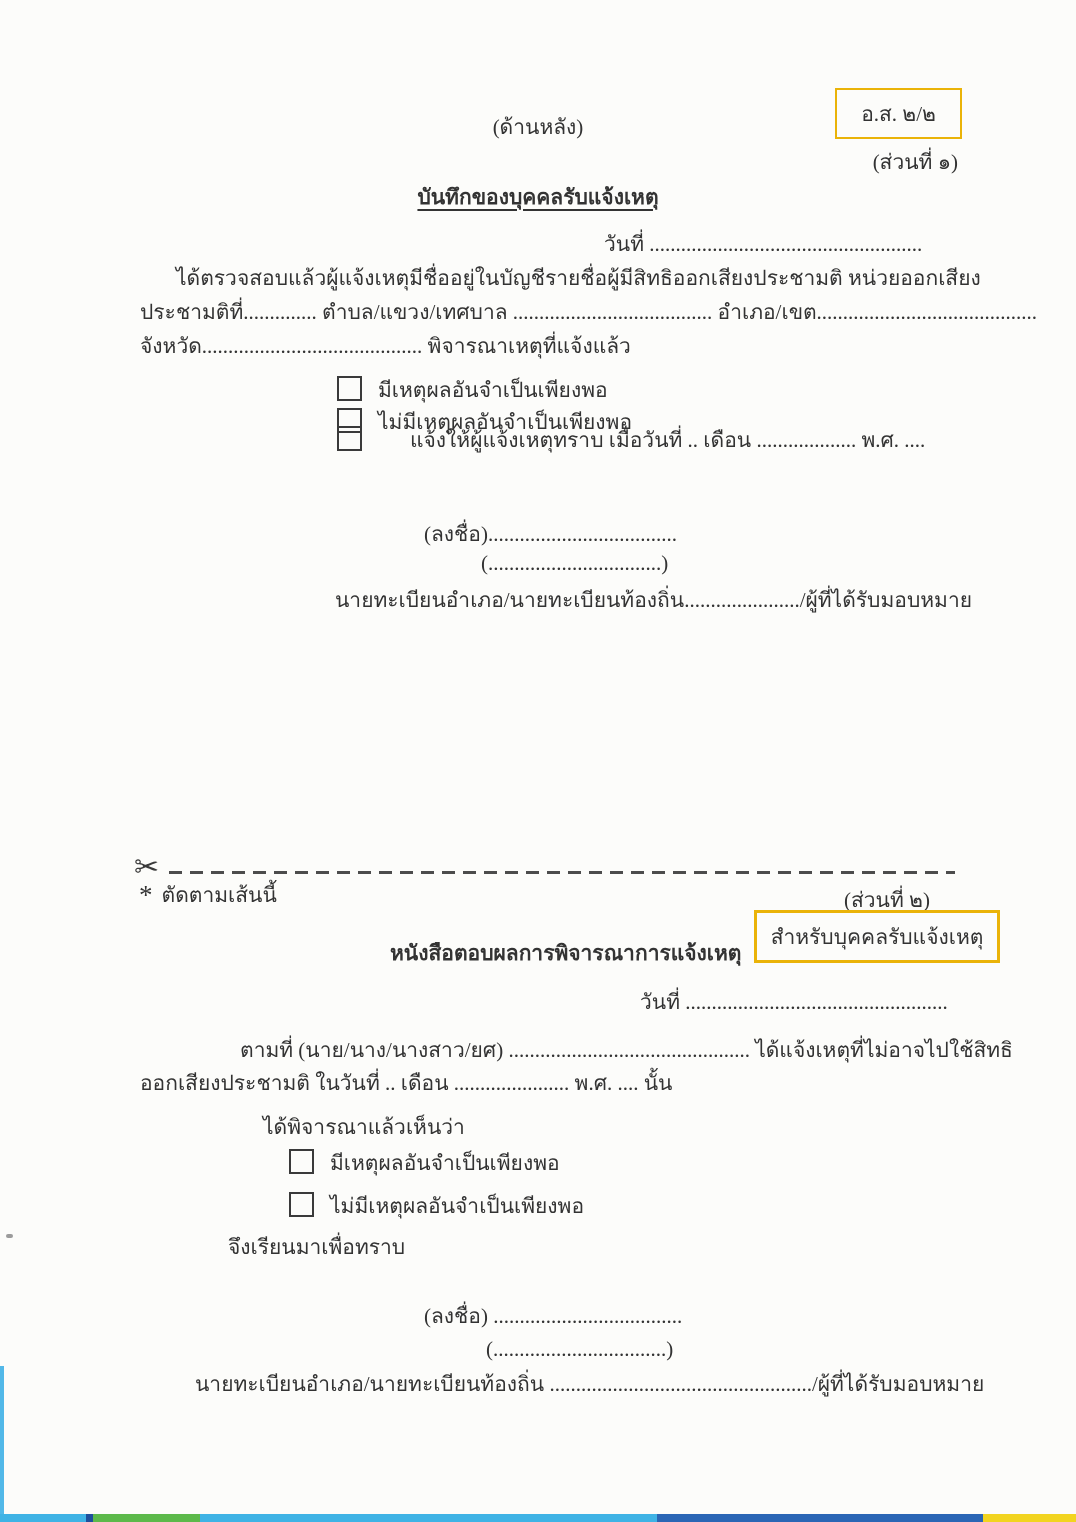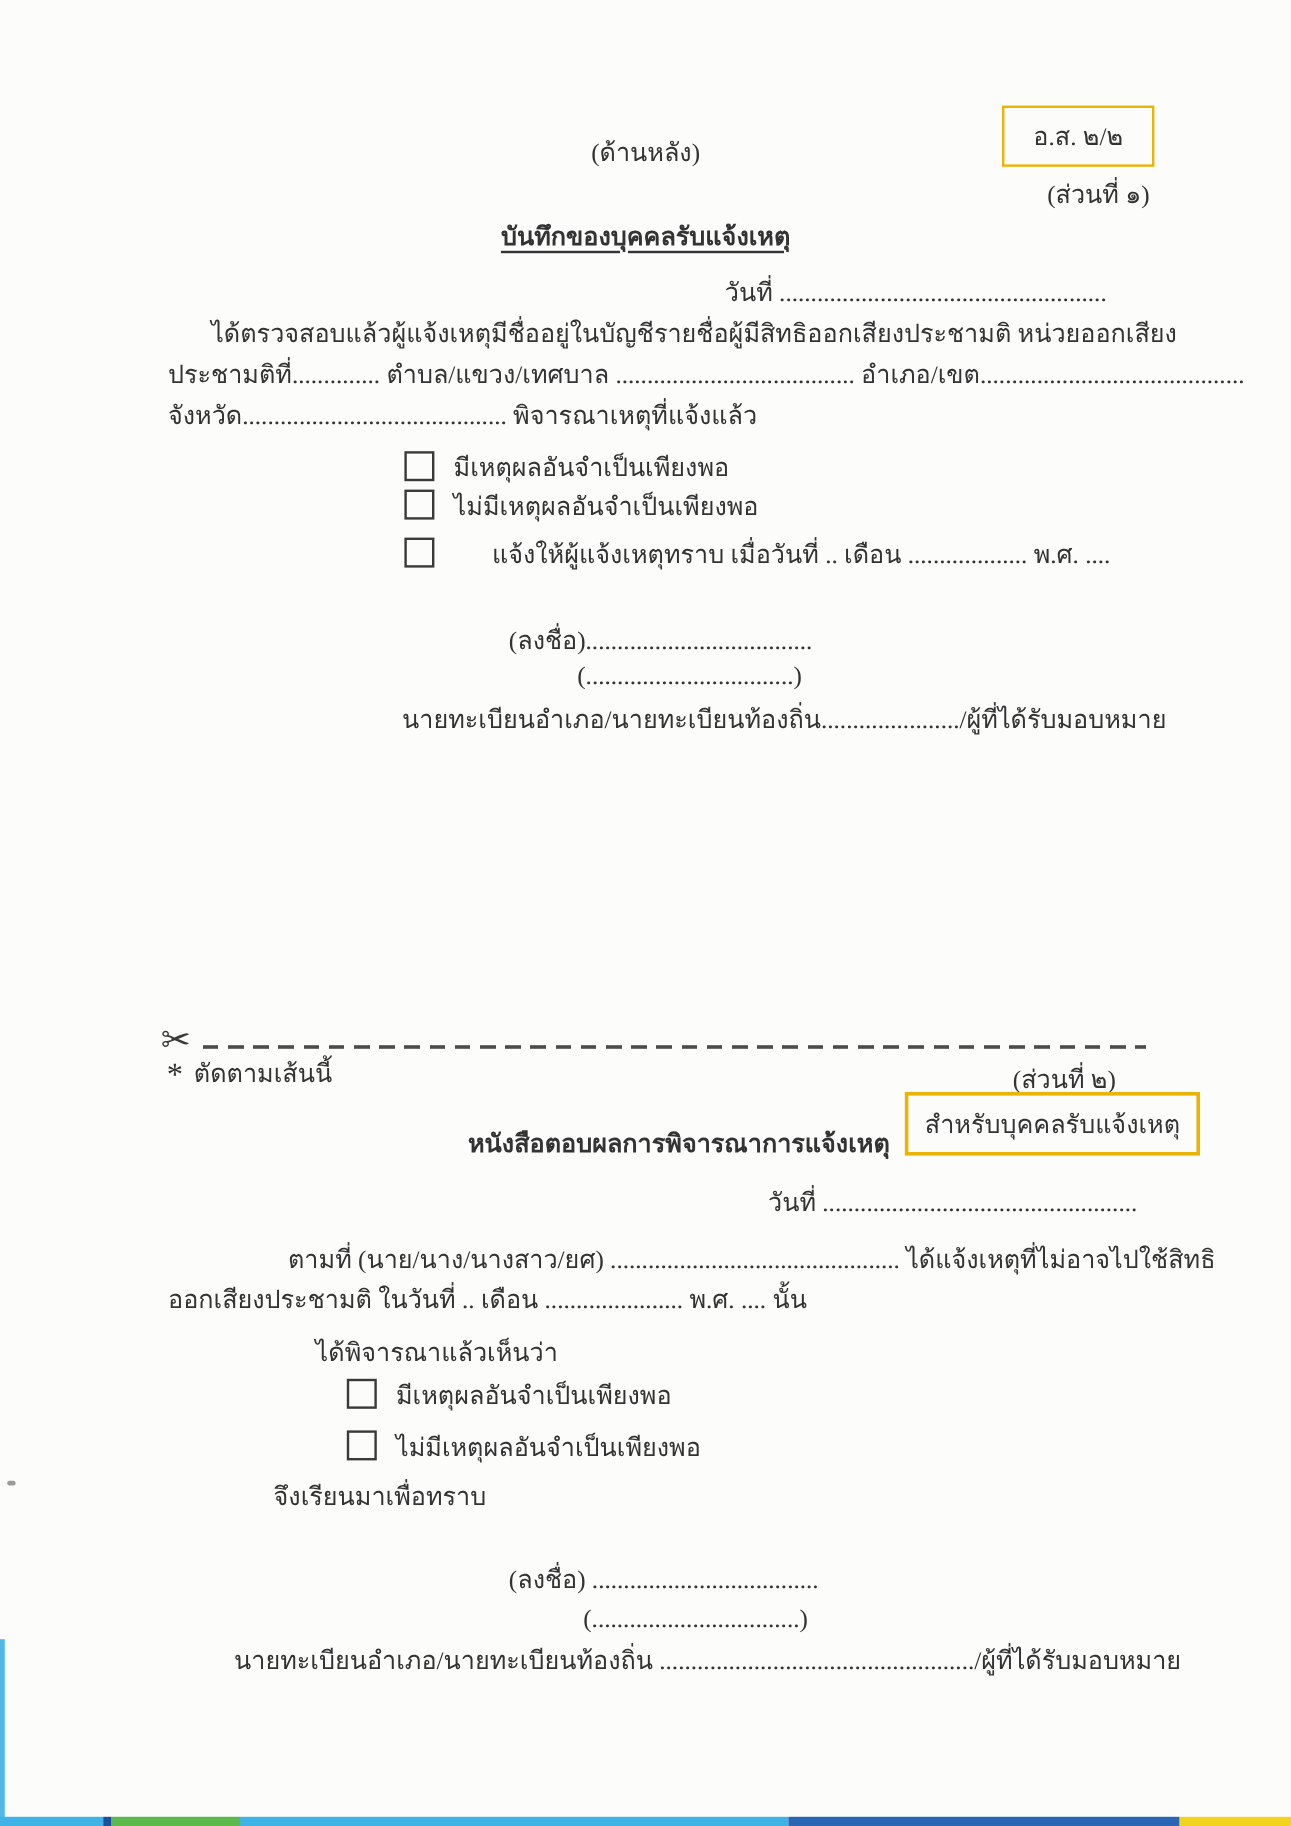--- a/index.html
+++ b/index.html
@@ -57,21 +57,21 @@
   <div class="abs" style="top:329px; left:140px;">จังหวัด.......................................... พิจารณาเหตุที่แจ้งแล้ว</div>
 
   <div class="cbrow" style="left:337px; top:373px;">
     <span class="cb"></span>
     <span>มีเหตุผลอันจำเป็นเพียงพอ</span>
   </div>
   <div class="cbrow" style="left:337px; top:405px;">
     <span class="cb"></span>
     <span>ไม่มีเหตุผลอันจำเป็นเพียงพอ</span>
   </div>
-  <div class="cbrow" style="left:337px; top:445px;gap:48px;">
+  <div class="cbrow" style="left:337px; top:423px;gap:48px;">
     <span class="cb"></span>
     <span>แจ้งให้ผู้แจ้งเหตุทราบ เมื่อวันที่ .. เดือน ................... พ.ศ. ....</span>
   </div>
 
   <div class="abs" style="top:517px; left:424px;">(ลงชื่อ)....................................</div>
   <div class="abs" style="top:551px; left:481px;">(.................................)</div>
   <div class="abs" style="top:583px; left:293px;margin-left:42px;">นายทะเบียนอำเภอ/นายทะเบียนท้องถิ่น....................../ผู้ที่ได้รับมอบหมาย</div>
 
   <span class="abs scissors" style="top:849px; left:134px;">✂</span>
   <div class="dashline" style="top:871px; left:169px; width:786px;"></div>

